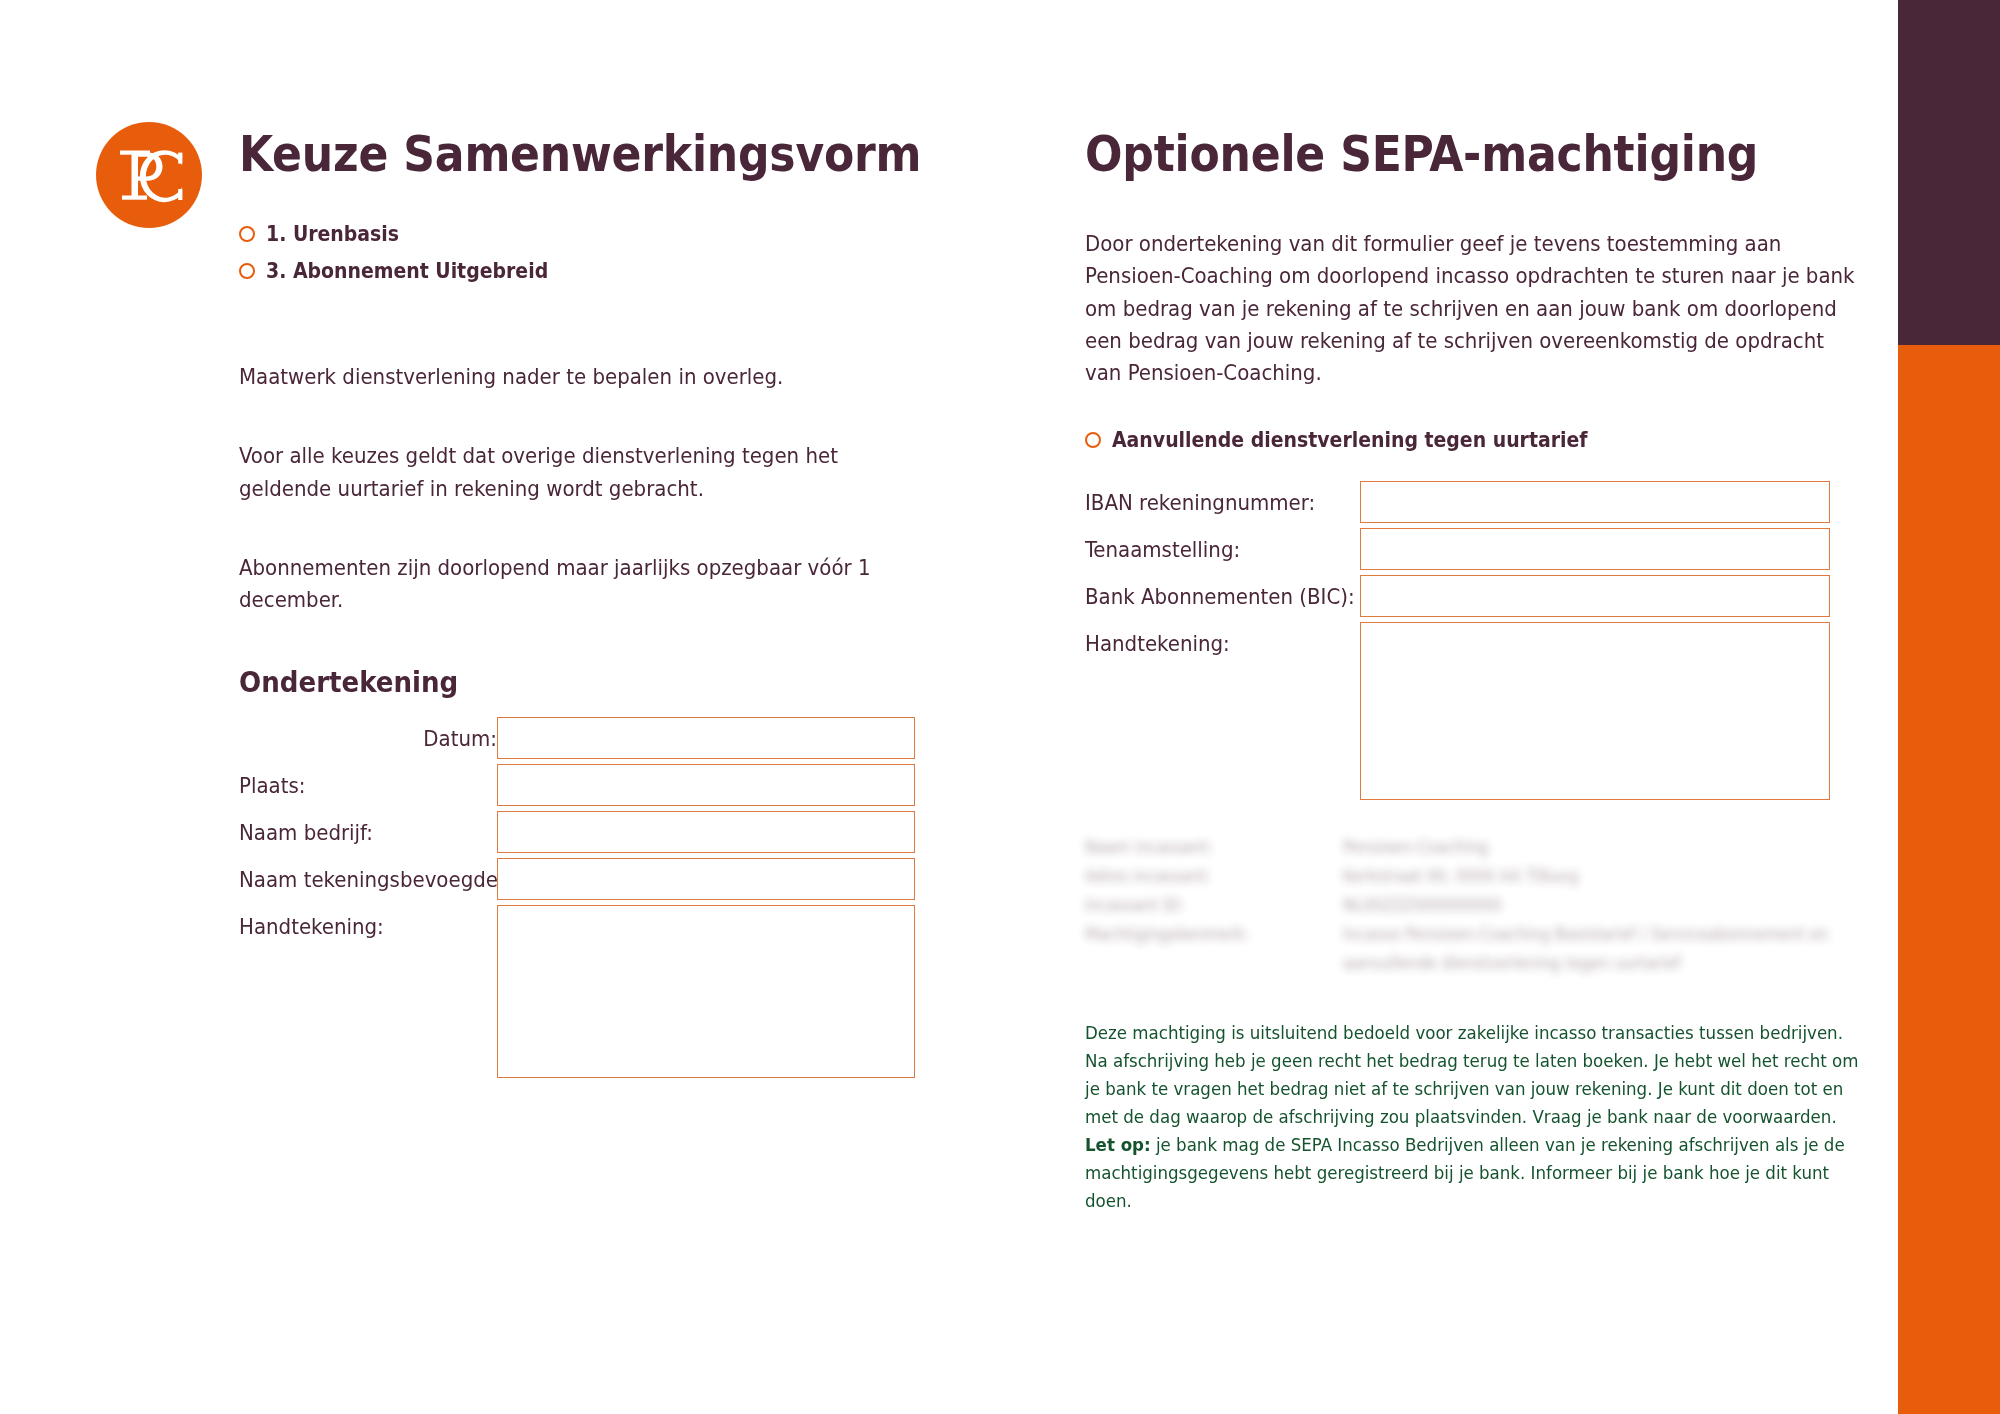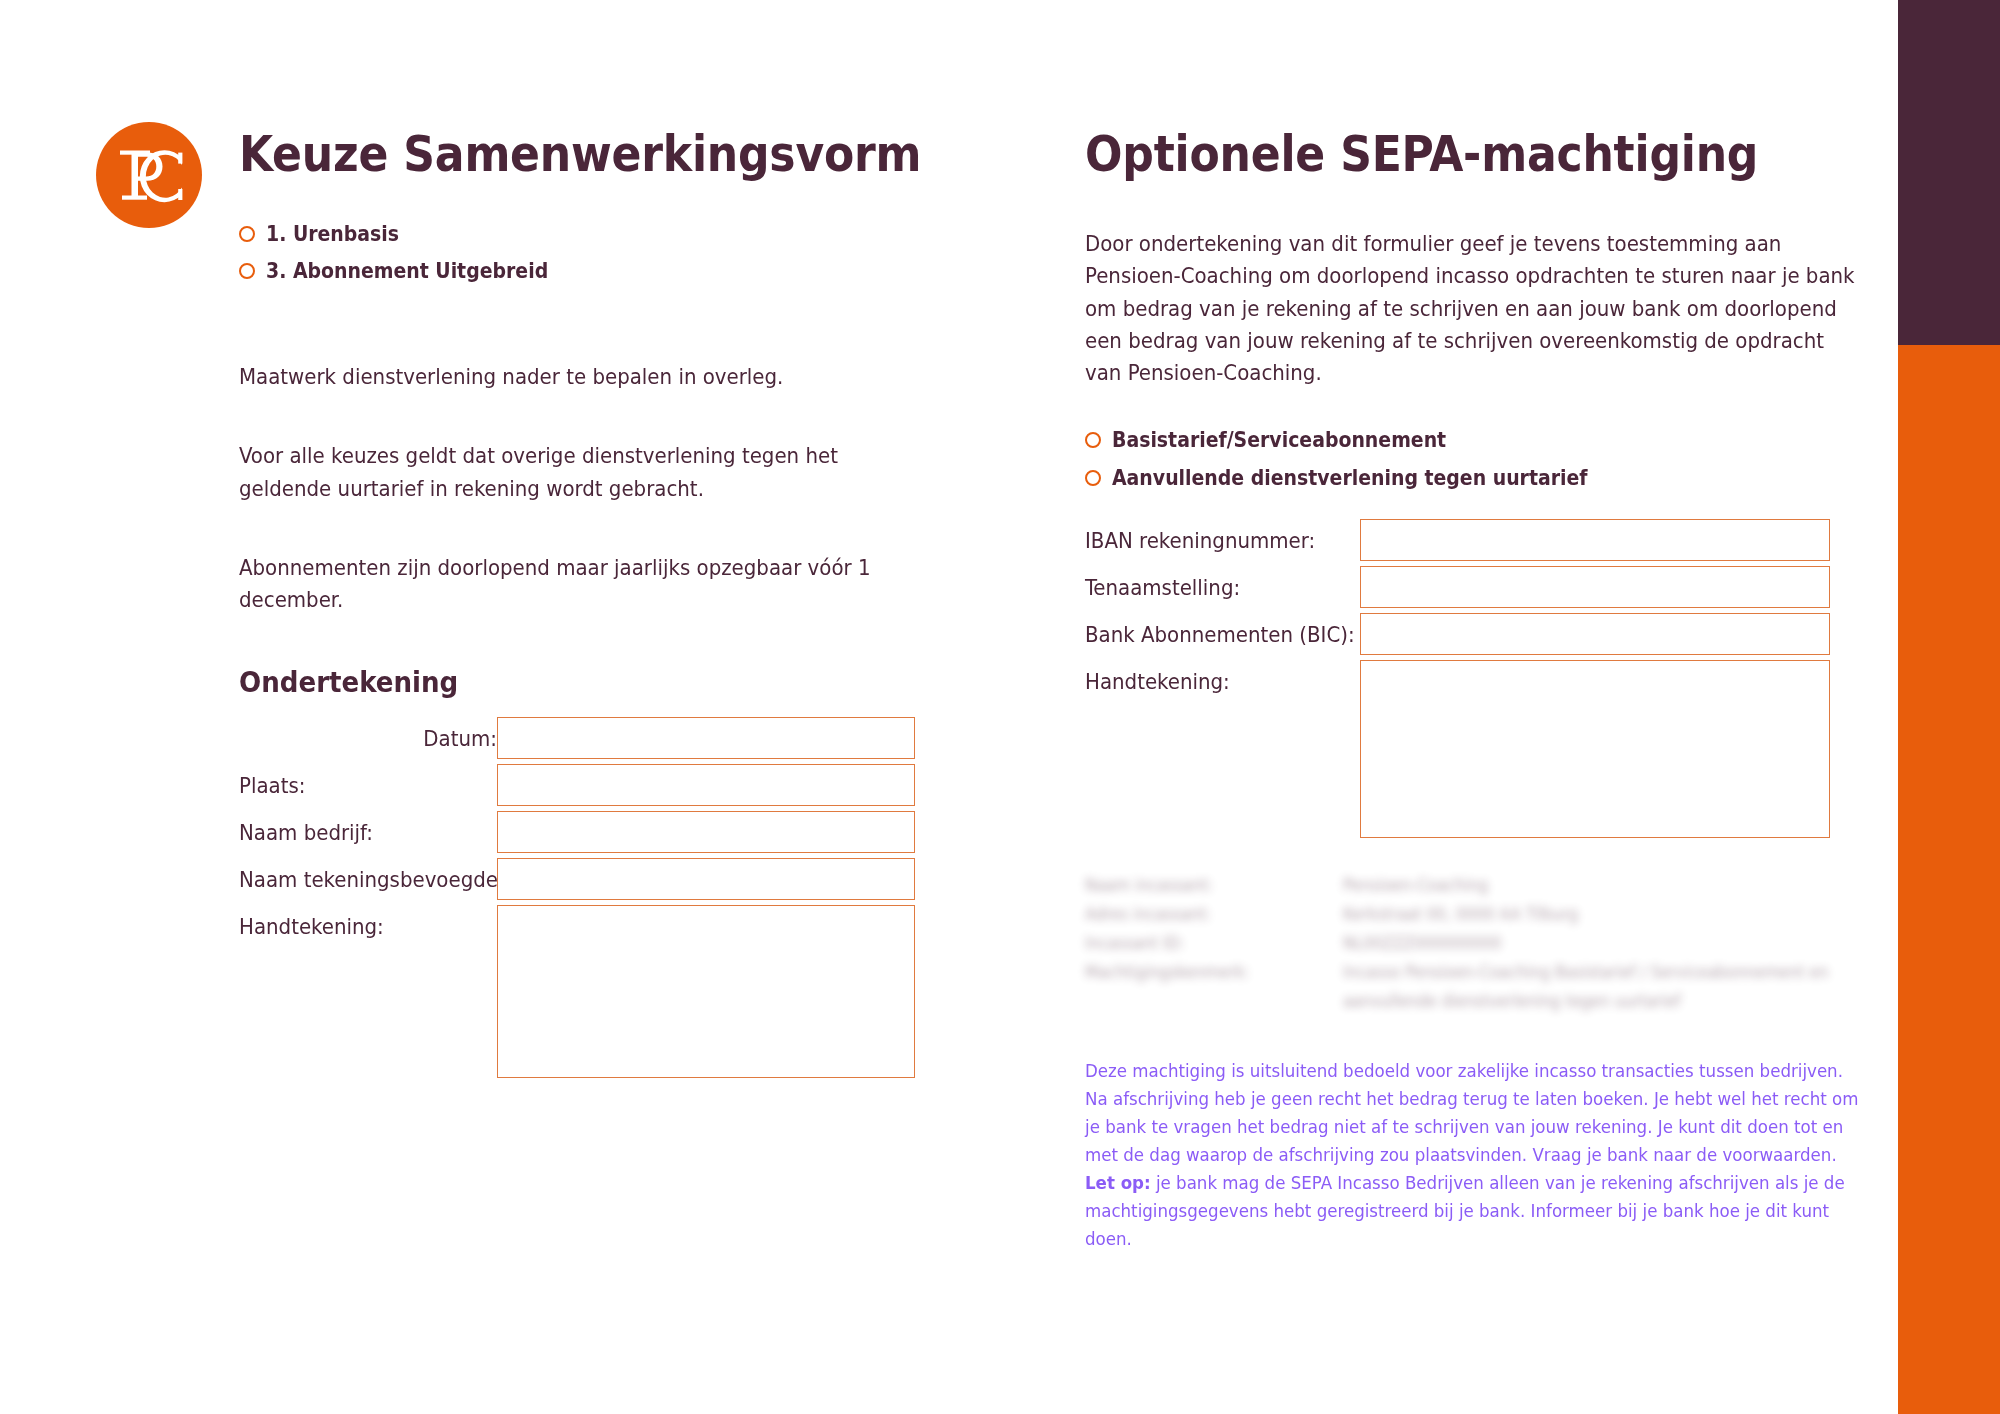--- a/index.html
+++ b/index.html
@@ -153,21 +153,21 @@
     line-height: 1.72;
   }
   .redacted-row { display: flex; }
   .redacted-key { width: 258px; flex: 0 0 auto; }
   .redacted-val { flex: 1 1 auto; }
 
   p.fine-print {
     margin: 0;
     font-size: 18.5px;
     line-height: 1.52;
-    color: #8b5cf6;
+    color: #14532d;
   }
   .bold { font-weight: 700; }
 </style>
 </head>
 <body>
 
 <div class="page">
 
   <div class="side-band">
     <div class="band-top"></div>
@@ -240,24 +240,20 @@
 
   </div>
 
   <div class="col-right">
 
     <h1 class="title">Optionele SEPA-machtiging</h1>
 
     <p class="body-text" style="margin-top:46px; width:770px;">Door ondertekening van dit formulier geef je tevens toestemming aan Pensioen-Coaching om doorlopend incasso opdrachten te sturen naar je bank om bedrag van je rekening af te schrijven en aan jouw bank om doorlopend een bedrag van jouw rekening af te schrijven overeenkomstig de opdracht van Pensioen-Coaching.</p>
 
     <ul class="radio-list" style="margin-top:40px;">
-      <li class="radio-item" style="margin-bottom:17px;">
-        <span class="radio-dot"></span>
-        <span class="radio-label">Basistarief/Serviceabonnement</span>
-      </li>
       <li class="radio-item">
         <span class="radio-dot"></span>
         <span class="radio-label">Aanvullende dienstverlening tegen uurtarief</span>
       </li>
     </ul>
 
     <div class="form-row" style="margin-top:30px; height:42px;">
       <span class="form-label" style="width:275px; padding-top:9px;">IBAN rekeningnummer:</span>
       <input class="field-box" type="text" style="width: 470px; height: 42px; padding: 0px 8px; font-size: 20px; color: rgb(74, 38, 57);" placeholder="">
     </div>

